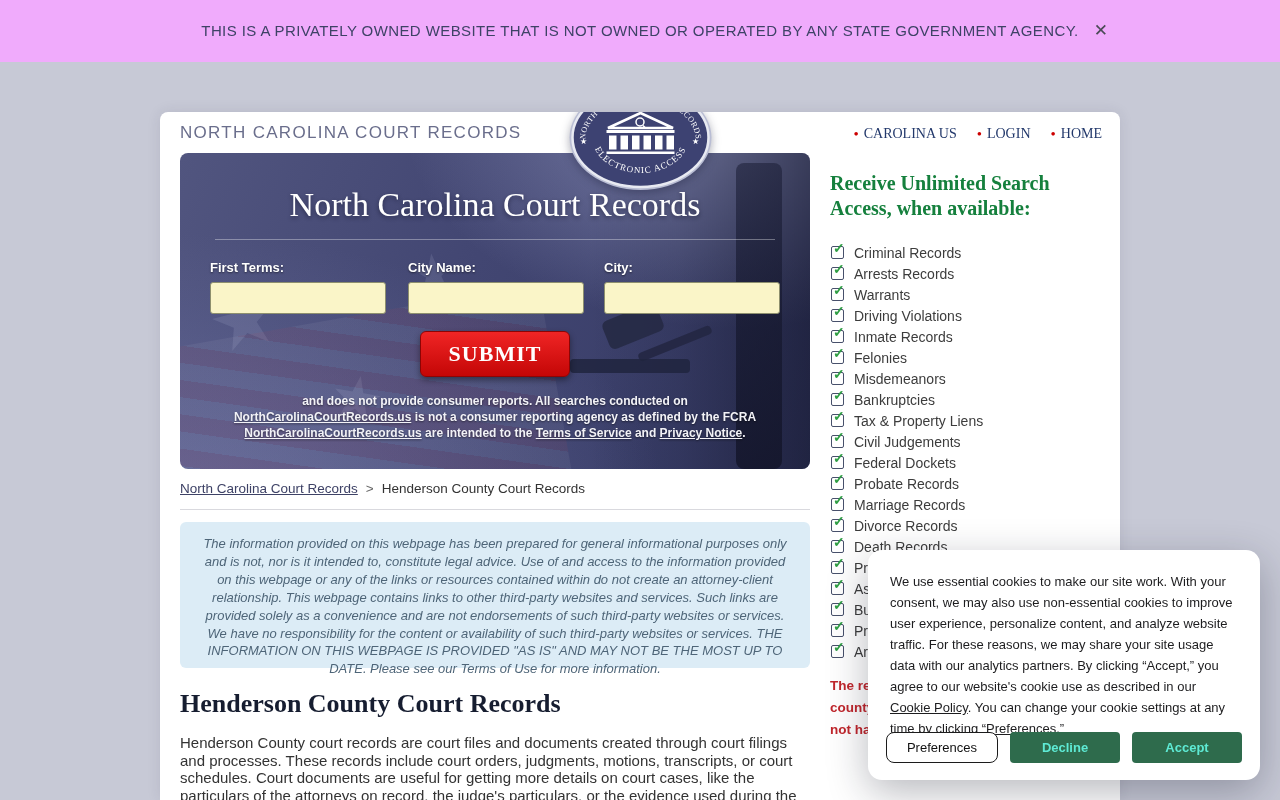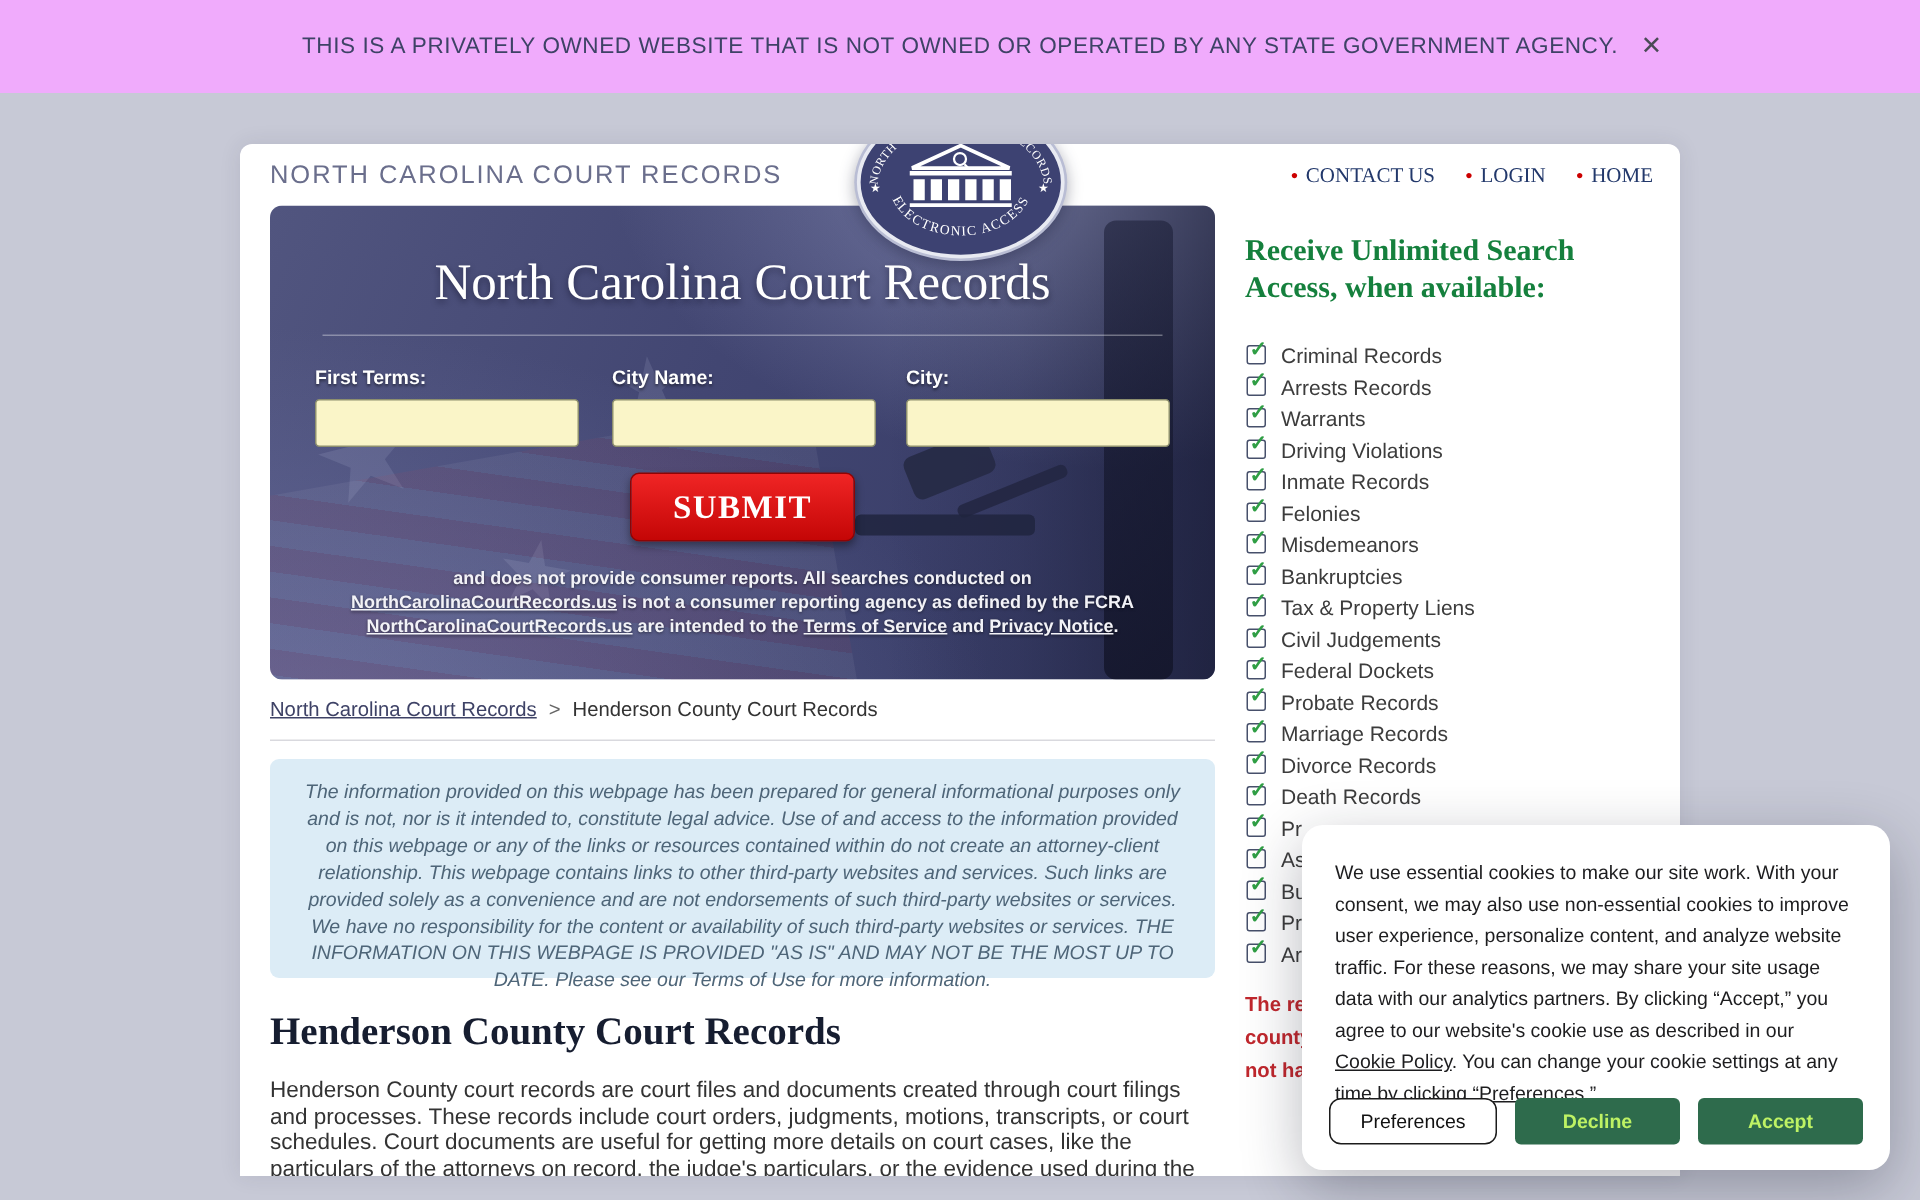--- a/index.html
+++ b/index.html
@@ -5,21 +5,21 @@
   * { margin:0; padding:0; box-sizing:border-box; }
   html,body { width:1280px; height:800px; overflow:hidden; }
   body { position:relative; background:#c7c9d6; font-family:"Liberation Sans",sans-serif; }
 
   
   .banner { position:absolute; top:0; left:0; width:1280px; height:62px; background:#f0abfc; z-index:30; }
   .banner-text { line-height:62px; text-align:center; color:#3e4266; font-size:15px; letter-spacing:.4px; }
   .banner-close { position:absolute; right:166px; top:0; height:62px; line-height:62px; font-size:17px; color:#4a4a56; cursor:pointer; padding:0 6px; }
 
   
-  .card { position:absolute; left:160px; top:96px; width:960px; height:688px; background:#ffffff;
+  .card { position:absolute; left:160px; top:112px; width:960px; height:688px; background:#ffffff;
           border-radius:8px 8px 0 0; box-shadow:0 0 14px rgba(40,42,70,.10); overflow:hidden; z-index:5; }
 
   .site-title { position:absolute; left:20px; top:11px; font-size:17px; color:#6a6e8c; letter-spacing:1.3px; }
 
   .nav { position:absolute; right:18px; top:14px; display:flex; gap:20px; font-family:"Liberation Serif",serif; font-size:14px; }
   .nav-item { color:#22386b; cursor:pointer; display:flex; align-items:center; gap:5px; }
   .nav-bullet { color:#cc0000; font-size:15px; line-height:1; }
 
   .logo { position:absolute; left:408px; top:-28px; z-index:12; filter:drop-shadow(0 3px 5px rgba(20,22,50,.35)); }
 
@@ -80,38 +80,38 @@
   .cb-check { position:absolute; left:1px; top:-6px; color:#2f9e44; font-size:14px; font-weight:bold; line-height:1; }
   .sb-note { position:absolute; left:670px; top:563px; width:250px; font-size:13.5px; font-weight:bold; color:#c1272d; line-height:22px; }
 
   
   .cookie { position:absolute; left:868px; top:550px; width:392px; height:230px; background:#fff; border-radius:14px;
             box-shadow:0 12px 40px rgba(20,22,40,.30); z-index:40; padding:21px 22px 0 22px; }
   .cookie-msg { font-size:13px; line-height:21px; color:#1d1d1f; }
   .cookie-msg .u { text-decoration:underline; cursor:pointer; }
   .cookie-btns { position:absolute; left:18px; top:182px; display:flex; gap:12px; }
   .btn-pref { width:112px; height:31px; background:#fff; border:1.6px solid #1c1c1c; border-radius:8px; font-size:13px; color:#111; cursor:pointer; font-family:"Liberation Sans",sans-serif; }
-  .btn-green { width:110px; height:31px; background:#2e6b4c; border:none; border-radius:4px; font-size:13px; font-weight:bold; color:#bef264; cursor:pointer; font-family:"Liberation Sans",sans-serif; }
+  .btn-green { width:110px; height:31px; background:#2e6b4c; border:none; border-radius:4px; font-size:13px; font-weight:bold; color:#5eead4; cursor:pointer; font-family:"Liberation Sans",sans-serif; }
 </style>
 </head>
 <body>
 
 <div class="banner">
   <div class="banner-text">THIS IS A PRIVATELY OWNED WEBSITE THAT IS NOT OWNED OR OPERATED BY ANY STATE GOVERNMENT AGENCY.</div>
   <span class="banner-close">✕</span>
 </div>
 
 <div class="card">
 
   <div class="site-title">NORTH CAROLINA COURT RECORDS</div>
 
   <div class="nav">
     <span class="nav-item">
       <span class="nav-bullet">•</span>
-      <span>CONTACT US</span>
+      <span>CAROLINA US</span>
     </span>
     <span class="nav-item">
       <span class="nav-bullet">•</span>
       <span>LOGIN</span>
     </span>
     <span class="nav-item">
       <span class="nav-bullet">•</span>
       <span>HOME</span>
     </span>
   </div>

